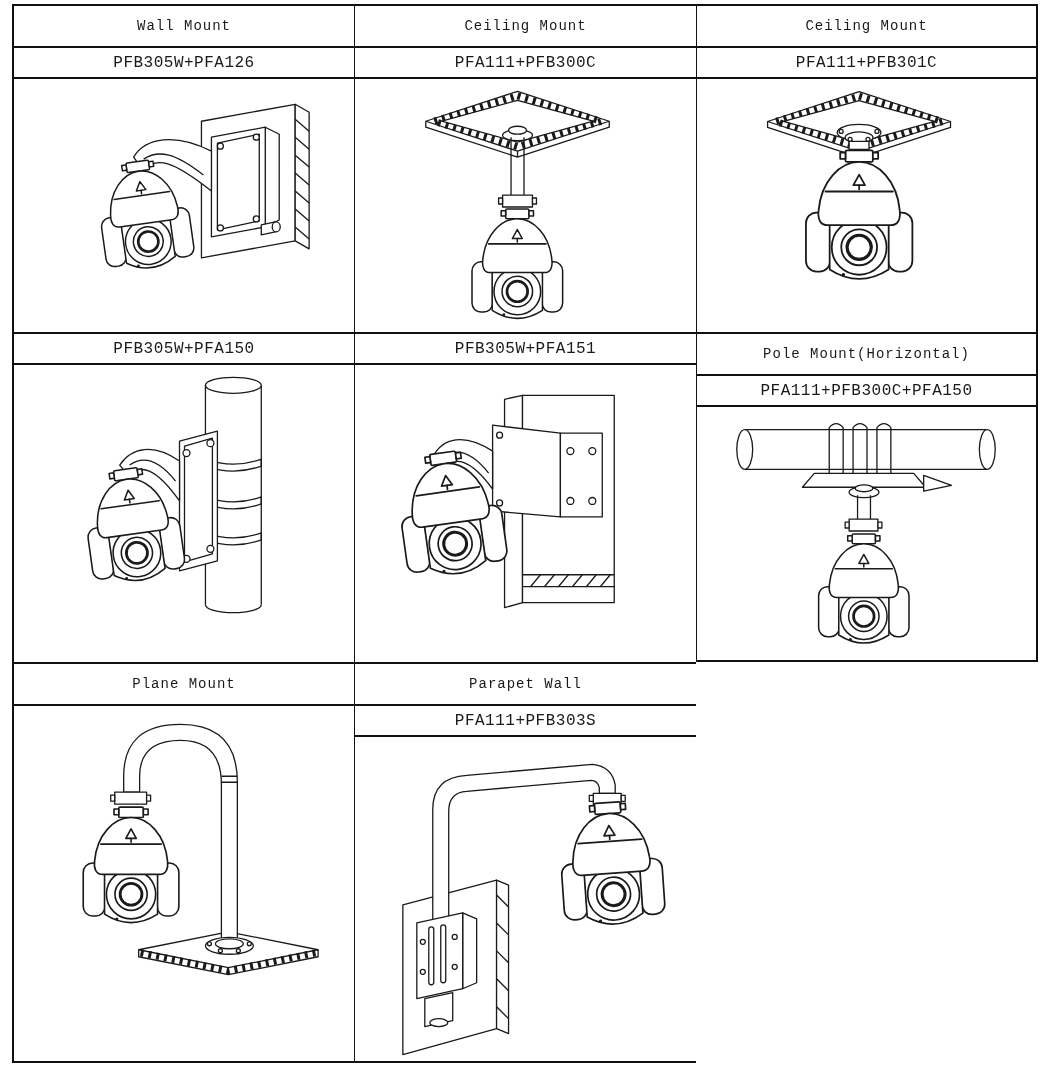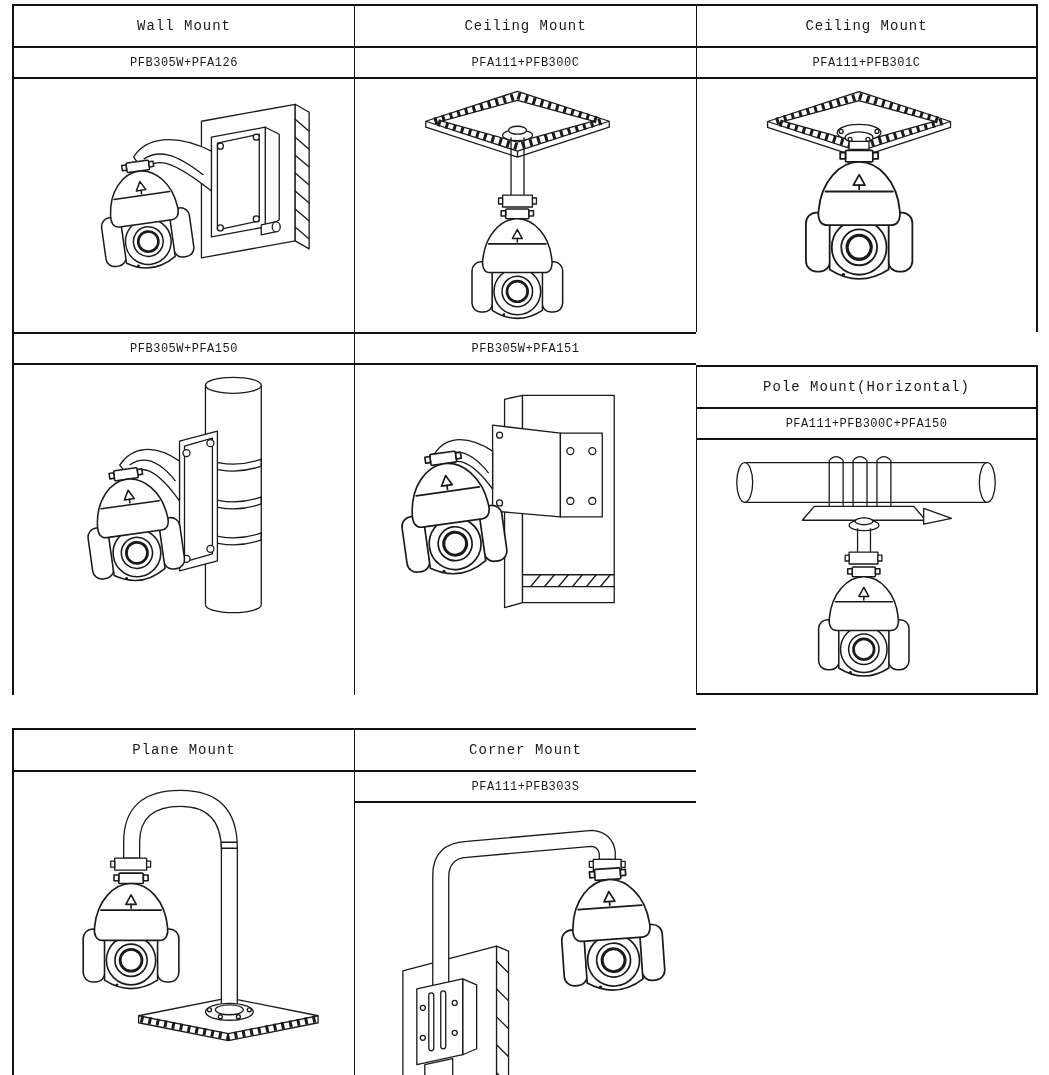--- a/index.html
+++ b/index.html
@@ -3,25 +3,25 @@
 <meta charset="utf-8">
 <style>
   html,body{margin:0;padding:0;background:#fff;}
   body{width:1049px;height:1075px;overflow:hidden;font-family:"Liberation Mono","DejaVu Sans Mono",monospace;}
   .board{margin:4px 0 0 12px;width:1026px;}
   .grid{display:grid;grid-template-columns:342px 342px 342px;}
   .cell{box-sizing:border-box;background:#fff;border-left:1px solid #111;border-top:2px solid #111;}
   .cell.c1{border-left:2px solid #111;}
   .cell.c3{border-right:2px solid #111;}
   .cell.r2{border-top:2px solid #111;}
-  .cell.bend{border-bottom:2px solid #111;margin-top:33px;}
+  .cell.bend{border-bottom:2px solid #111;}
   .cell-title{height:40px;border-bottom:2px solid #111;display:flex;align-items:center;justify-content:center;
       font-size:14px;letter-spacing:1px;color:#1a1a1a;}
   .cell-part{height:29px;border-bottom:2px solid #111;display:flex;align-items:center;justify-content:center;
-      font-size:12px;letter-spacing:0.5px;color:#1a1a1a;}
+      font-size:16px;letter-spacing:0.5px;color:#1a1a1a;}
   .cell-fig{height:253px;display:block;}
   .cell-fig.tall{height:324px;}
   .cell-fig svg{display:block;}
   .empty{background:#fff;}
 </style>
 </head>
 <body>
 
 <svg width="0" height="0" style="position:absolute" aria-hidden="true">
   <defs>
@@ -227,21 +227,21 @@
               <rect x="133" y="89" width="4" height="6"></rect>
           </g>
           <g transform="translate(68,100) scale(0.95)">
               <use href="#cam"></use>
             </g>
         </svg>
       </div>
     </div>
 
     <div class="cell c2 r3 bend">
-      <div class="cell-title">Corner Mount</div>
+      <div class="cell-title">Parapet Wall</div>
       <div class="cell-part">PFA111+PFB303S</div>
       <div class="cell-fig tall">
         <svg width="341" height="324" viewBox="0 0 342 324">
           <g fill="#fff" stroke="#1a1a1a" stroke-width="1.3" stroke-linejoin="round">
             <path d="M48,168 L142,143 L142,292 L48,318 Z"></path>
             <path d="M142,143 L154,148 L154,297 L142,292 Z"></path>
             <path d="M142,158 L154,170 M142,186 L154,198 M142,214 L154,226 M142,242 L154,254 M142,270 L154,282" fill="none"></path>
             <path d="M78,192 L78,72 Q78,40 112,38 L238,27 Q258,29 261,48 L261,56 L245,56 L245,50 Q243,43 237,43 L112,54 Q94,55 94,74 L94,192 Z"></path>
             <path d="M108,176 L122,182 L122,246 L108,252 Z"></path>
             <path d="M62,186 L108,176 L108,252 L62,262 Z"></path>

